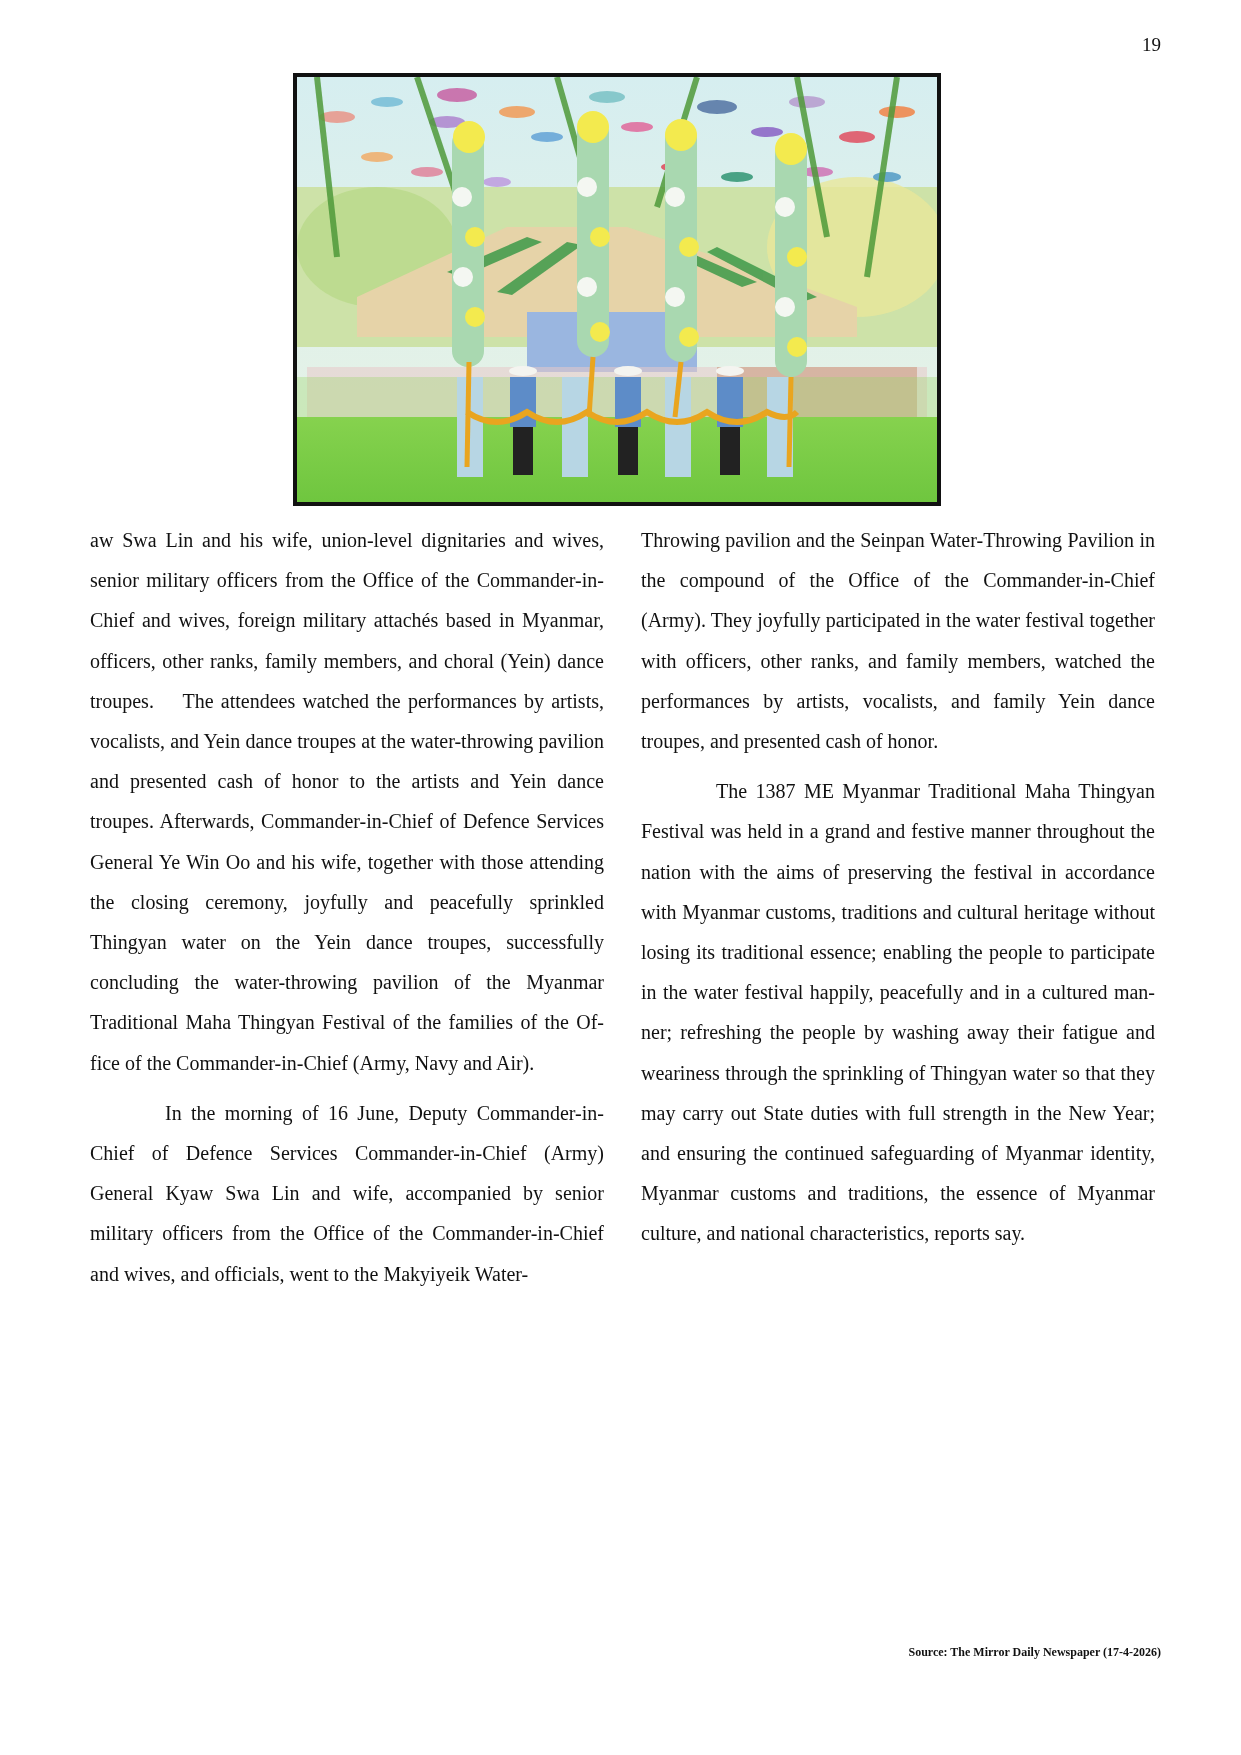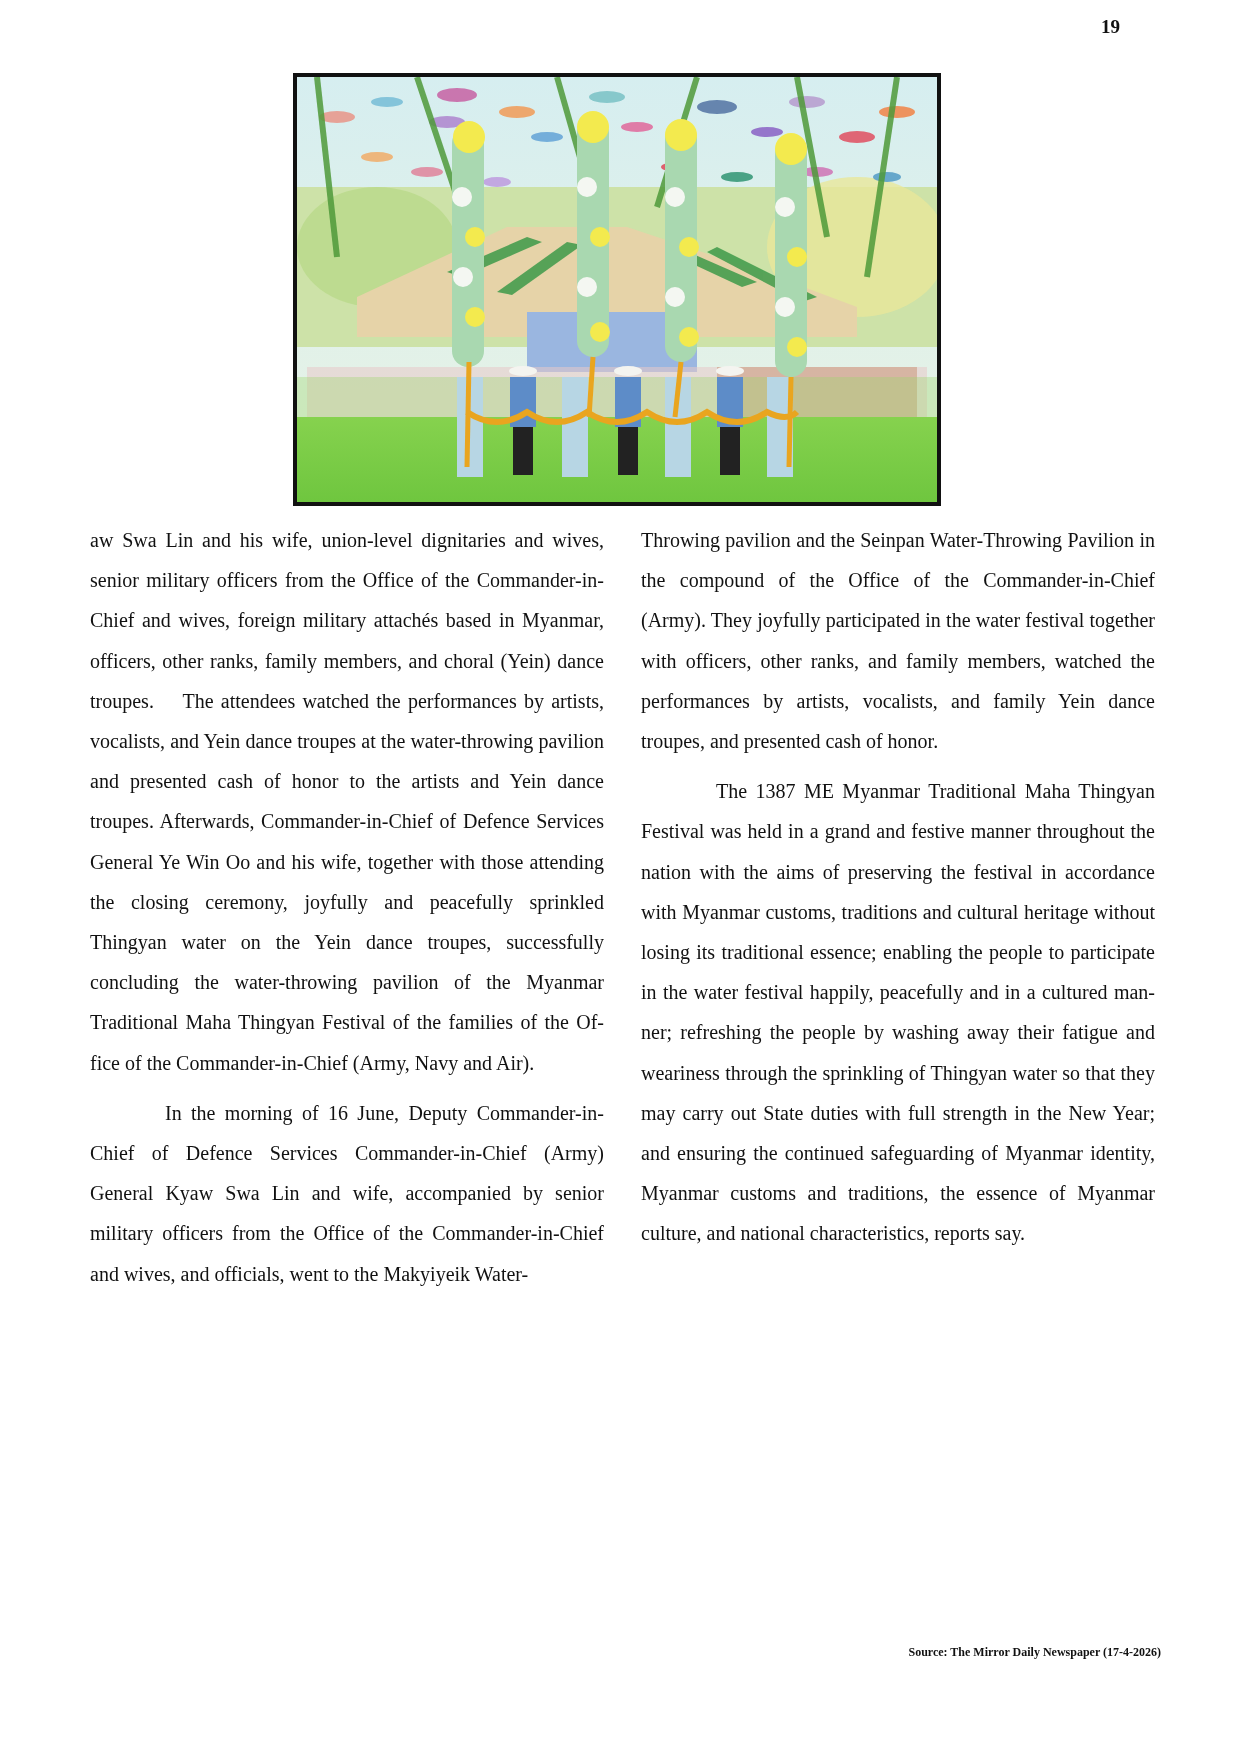--- a/index.html
+++ b/index.html
@@ -1,19 +1,19 @@
 <!DOCTYPE html>
 <html><head>
 <meta charset="utf-8">
 <style>
   html, body { margin: 0; padding: 0; background: #ffffff; }
   body { width: 1241px; height: 1755px; position: relative; overflow: hidden;
          font-family: "Liberation Serif", "DejaVu Serif", serif; color: #111; }
-  .page-number { position: absolute; top: 16px; right: 80px; width: 60px; 
-                 font-weight: bold; font-size: 19px; }
+  .page-number { position: absolute; top: 34px; right: 80px; width: 60px; text-align: right;
+                 font-weight: normal; font-size: 19px; }
   .photo { position: absolute; left: 293px; top: 73px; width: 640px; height: 425px;
            border: 4px solid #111; overflow: hidden; background: #8fd95a; }
   .photo svg { display: block; width: 100%; height: 100%; }
   .col { position: absolute; top: 520px; width: 514px; font-size: 20px; line-height: 40.2px;
          text-align: justify; hyphens: manual; }
   .col-left { left: 90px; }
   .col-right { left: 641px; font-family: Liberation Serif, serif; }
   .col p { margin: 0; }
   .col p.indent { text-indent: 75px; margin-top: 10px; }
   .source { position: absolute; top: 1645px; right: 80px; font-weight: bold; font-size: 12px; }

